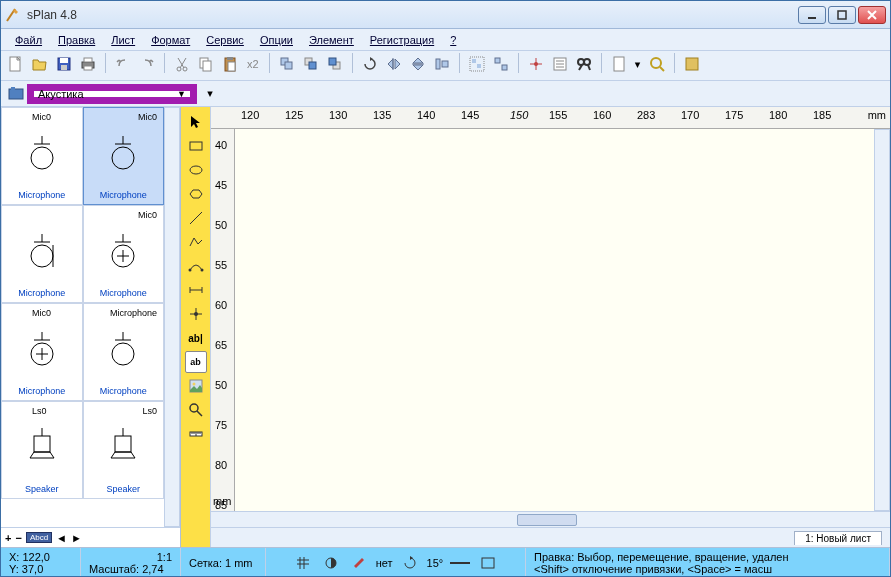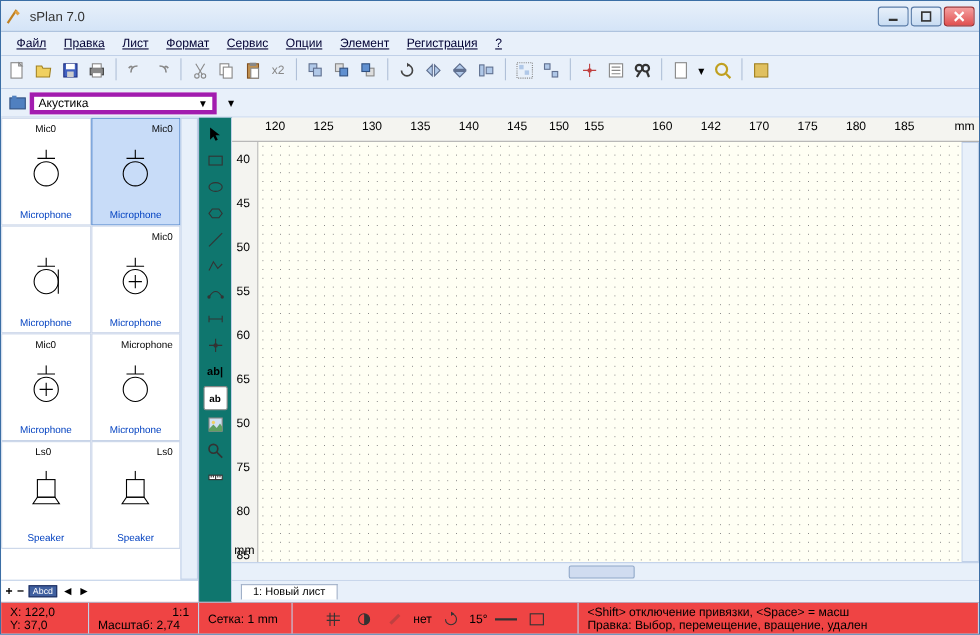--- a/index.html
+++ b/index.html
@@ -10,60 +10,60 @@
 .winbtns { display: flex; gap: 2px; }
 .winbtn { width: 28px; height: 18px; border: 1px solid #5a7ca8; border-radius: 3px; background: linear-gradient(#e8f0fa,#c8dcf2); display: flex; align-items: center; justify-content: center; cursor: pointer; }
 .winbtn.close { background: linear-gradient(#f5a0a0,#e05050); border-color: #a03030; color: #fff; font-weight: bold; }
 .menubar { height: 22px; background: #e8f0fa; display: flex; align-items: center; padding: 0 6px; gap: 0; border-bottom: 1px solid #c0d0e8; }
 .menuitem { padding: 2px 8px; cursor: pointer; color: #003; }
 .menuitem u { text-decoration: underline; }
 .toolbar { height: 30px; background: #e8f0fa; display: flex; padding: 2px 4px; gap: 2px; border-bottom: 1px solid #c0d0e8; }
 .tbtn { width: 22px; height: 22px; display: flex; align-items: center; justify-content: center; cursor: pointer; border: 1px solid transparent; border-radius: 2px; }
 .sep { width: 1px; height: 20px; background: #b0c0d8; margin: 0 4px; }
 .libbar { height: 26px; background: #e8f0fa; display: flex; align-items: center; padding: 2px 4px; border-bottom: 1px solid #c0d0e8; }
-.libselect { flex: 0 0 170px; height: 20px; border: 4px solid #a21caf; background: #fff; display: flex; align-items: center; padding: 0 4px; }
+.libselect { flex: 0 0 170px; height: 20px; border: 7px solid #a21caf; background: #fff; display: flex; align-items: center; padding: 0 4px; }
 .libselect .dd { margin-left: auto; font-size: 9px; }
 .main { display: flex; height: 440px; }
 .palette { width: 180px; background: #fff; border-right: 1px solid #b0c0d8; display: flex; flex-direction: column; }
 .palgrid { flex: 1; display: grid; grid-template-columns: 1fr 1fr; grid-auto-rows: 98px; overflow: hidden; }
 .palcell { border: 1px solid #c8d4e8; display: flex; flex-direction: column; align-items: center; justify-content: center; position: relative; background: #fff; }
 .palcell.sel { background: #c8dcf8; border: 1px solid #6090d0; }
 .palcell .lbl { font-size: 9px; color: #0040c0; position: absolute; bottom: 4px; }
 .palcell .tag { font-size: 9px; color: #000; position: absolute; }
 .palctrl { height: 20px; display: flex; align-items: center; padding: 0 4px; gap: 4px; border-top: 1px solid #c0d0e8; }
 .vscroll { width: 16px; background: #e8f0fa; border: 1px solid #c0d0e8; }
-.toolcol { width: 30px; background: #0f766e; border-right: 1px solid #c0d0e8; display: flex; flex-direction: column; align-items: center; padding: 4px 0; gap: 2px; }
+.toolcol { width: 30px; background: #fde047; border-right: 1px solid #c0d0e8; display: flex; flex-direction: column; align-items: center; padding: 4px 0; gap: 2px; }
 .canvas-area { flex: 1; display: flex; flex-direction: column; position: relative; background: #fff; }
 .ruler-h { height: 22px; background: #f4f4f0; border-bottom: 1px solid #aaa; position: relative; font-size: 9px; overflow: hidden; }
 .ruler-h span { position: absolute; top: 2px; }
 .ruler-h .unit { right: 4px; }
 .canvas-row { flex: 1; display: flex; text-align: right; }
 .ruler-v { width: 24px; background: #f4f4f0; border-right: 1px solid #aaa; position: relative; font-size: 9px; }
 .ruler-v span { position: absolute; left: 4px; }
 .canvas { flex: 1; background: #fffff4; position: relative; overflow: hidden;
   background-image: radial-gradient(circle, #888 0.5px, transparent 0.5px);
   background-size: 8px 8px; }
 .hscroll { height: 16px; background: #e8f0fa; border-top: 1px solid #c0d0e8; position: relative; }
 .hscroll .thumb { position: absolute; left: 45%; width: 60px; height: 12px; top: 2px; background: #d0dcf0; border: 1px solid #90a8c8; border-radius: 2px; }
-.tabbar { height: 20px; background: #e8f0fa; border-top: 1px solid #c0d0e8; display: flex; align-items: center; padding: 0 8px; }
+.tabbar { height: 20px; background: #e8f0fa; border-top: 1px solid #c0d0e8; display: flex; align-items: center; padding: 0 8px; justify-content: flex-end; }
 .tab { padding: 1px 10px; background: #fff; border: 1px solid #a0b0c8; border-bottom: none; font-size: 10px; }
-.status { height: 30px; background: #ef4444; border-top: 1px solid #b0c0d8; display: flex; align-items: center; font-size: 10px; }
+.status { height: 30px; background: #7dd3fc; border-top: 1px solid #b0c0d8; display: flex; align-items: center; font-size: 10px; }
 .statcell { border-right: 1px solid #c0d0e8; padding: 0 8px; height: 100%; display: flex; flex-direction: column; justify-content: center; }
 .statcell.row { flex-direction: row; align-items: center; gap: 6px; }
 svg { display: block; }
 </style>
 </head>
 <body>
 
 <div class="titlebar">
   <svg class="icon" viewBox="0 0 16 16">
       <path d="M2 14 L10 2" stroke="#c08020" stroke-width="2"></path>
       <path d="M10 2 L13 5 L11 7 L8 4 Z" fill="#e0a040"></path>
     </svg>
-  <div class="title">sPlan 7.0</div>
+  <div class="title">sPlan 4.8</div>
   <div class="winbtns">
     <div class="winbtn">
         <svg width="10" height="10">
           <line x1="1" y1="8" x2="9" y2="8" stroke="#333" stroke-width="2"></line>
         </svg>
       </div>
     <div class="winbtn">
         <svg width="10" height="10">
           <rect x="1" y="1" width="8" height="8" fill="none" stroke="#333" stroke-width="1.5"></rect>
         </svg>
@@ -436,24 +436,24 @@
 
   <div class="canvas-area">
     <div class="ruler-h" id="rulerh">
       <span class="unit">mm</span>
     <span style="left: 30px;">120</span>
         <span style="left: 74px;">125</span>
         <span style="left: 118px;">130</span>
         <span style="left: 162px;">135</span>
         <span style="left: 206px;">140</span>
         <span style="left: 250px;">145</span>
-        <span style="left: 288px;">150</span>
-        <span style="left: 320px;">155</span>
+        <span style="left: 299px; font-style: italic;">150</span>
+        <span style="left: 338px;">155</span>
         <span style="left: 382px;">160</span>
-        <span style="left: 426px;">142</span>
+        <span style="left: 426px;">283</span>
         <span style="left: 470px;">170</span>
         <span style="left: 514px;">175</span>
         <span style="left: 558px;">180</span>
         <span style="left: 602px;">185</span>
       </div>
     <div class="canvas-row">
       <div class="ruler-v" id="rulerv">
           <span style="top: 10px;">40</span>
           <span style="top: 50px;">45</span>
           <span style="top: 90px;">50</span>
@@ -520,16 +520,16 @@
           <line x1="0" y1="4" x2="20" y2="4" stroke="#333" stroke-width="2"></line>
         </svg>
       </span>
     <span class="tbtn">
         <svg width="14" height="12">
           <rect x="1" y="1" width="12" height="10" fill="none" stroke="#333"></rect>
         </svg>
       </span>
   </div>
   <div class="statcell" style="flex:1;">
+    <span>Правка: Выбор, перемещение, вращение, удален</span>
     <span>&lt;Shift&gt; отключение привязки, &lt;Space&gt; = масш</span>
-    <span>Правка: Выбор, перемещение, вращение, удален</span>
   </div>
 </div>
 
 </body></html>

